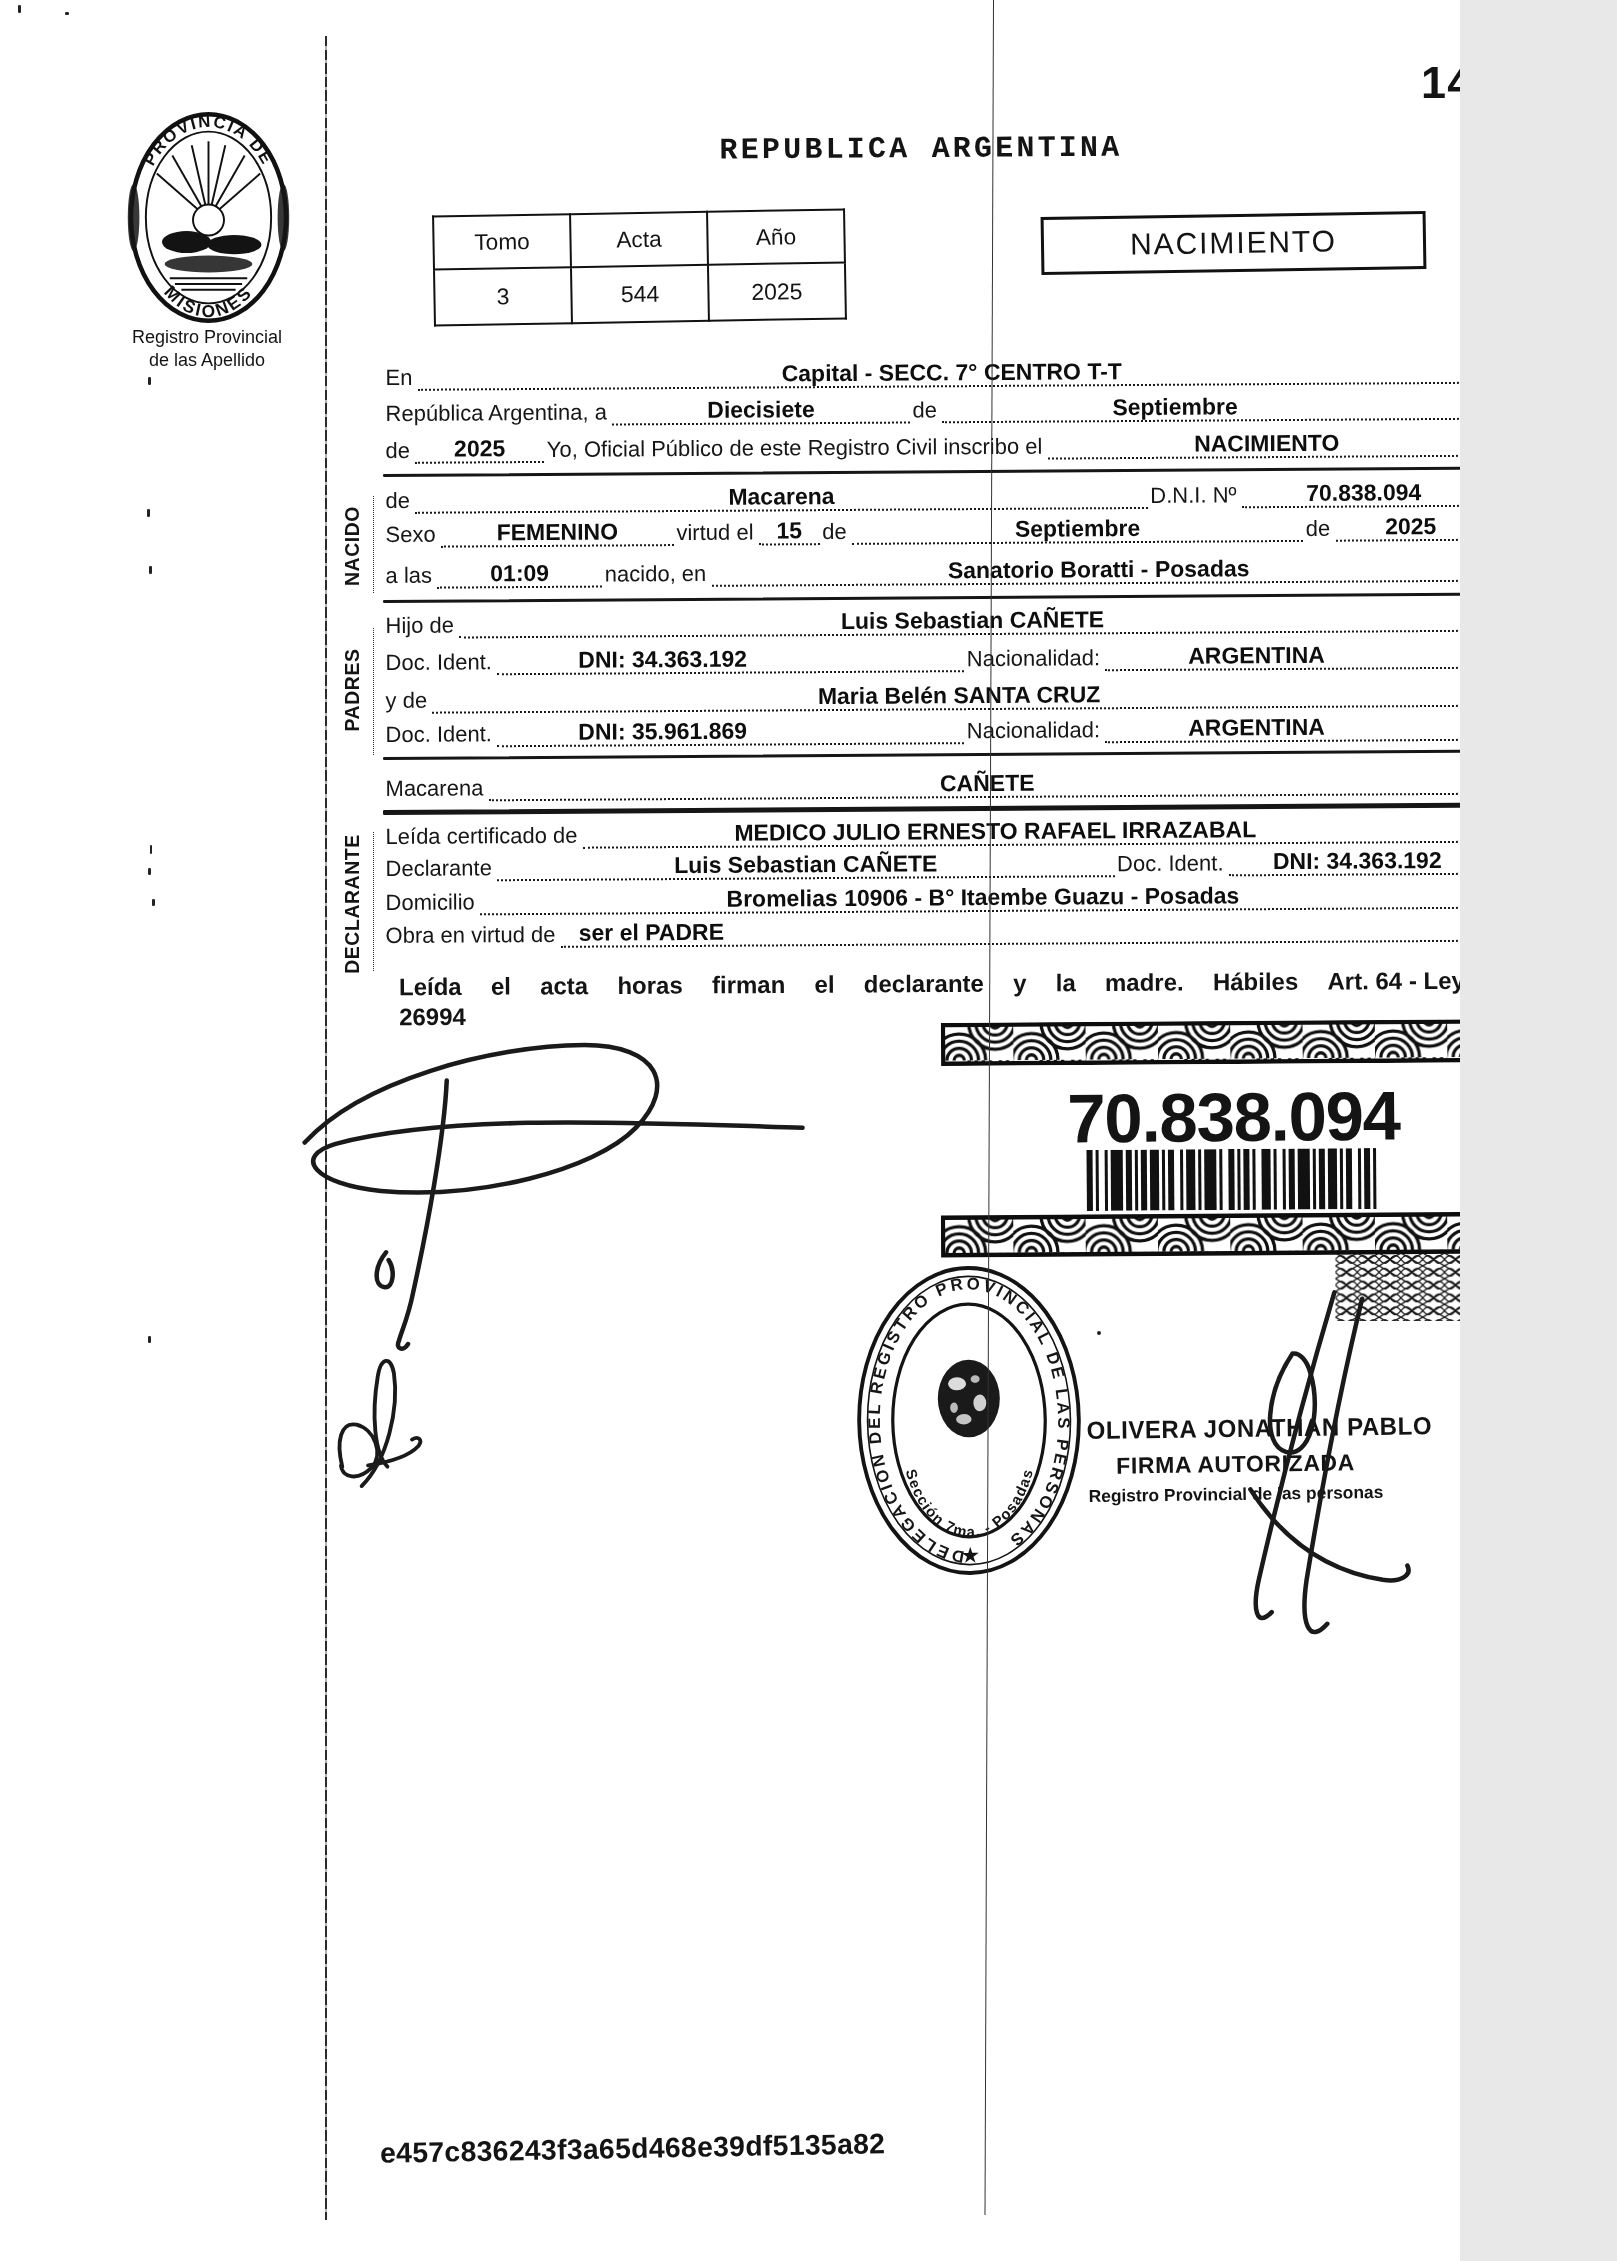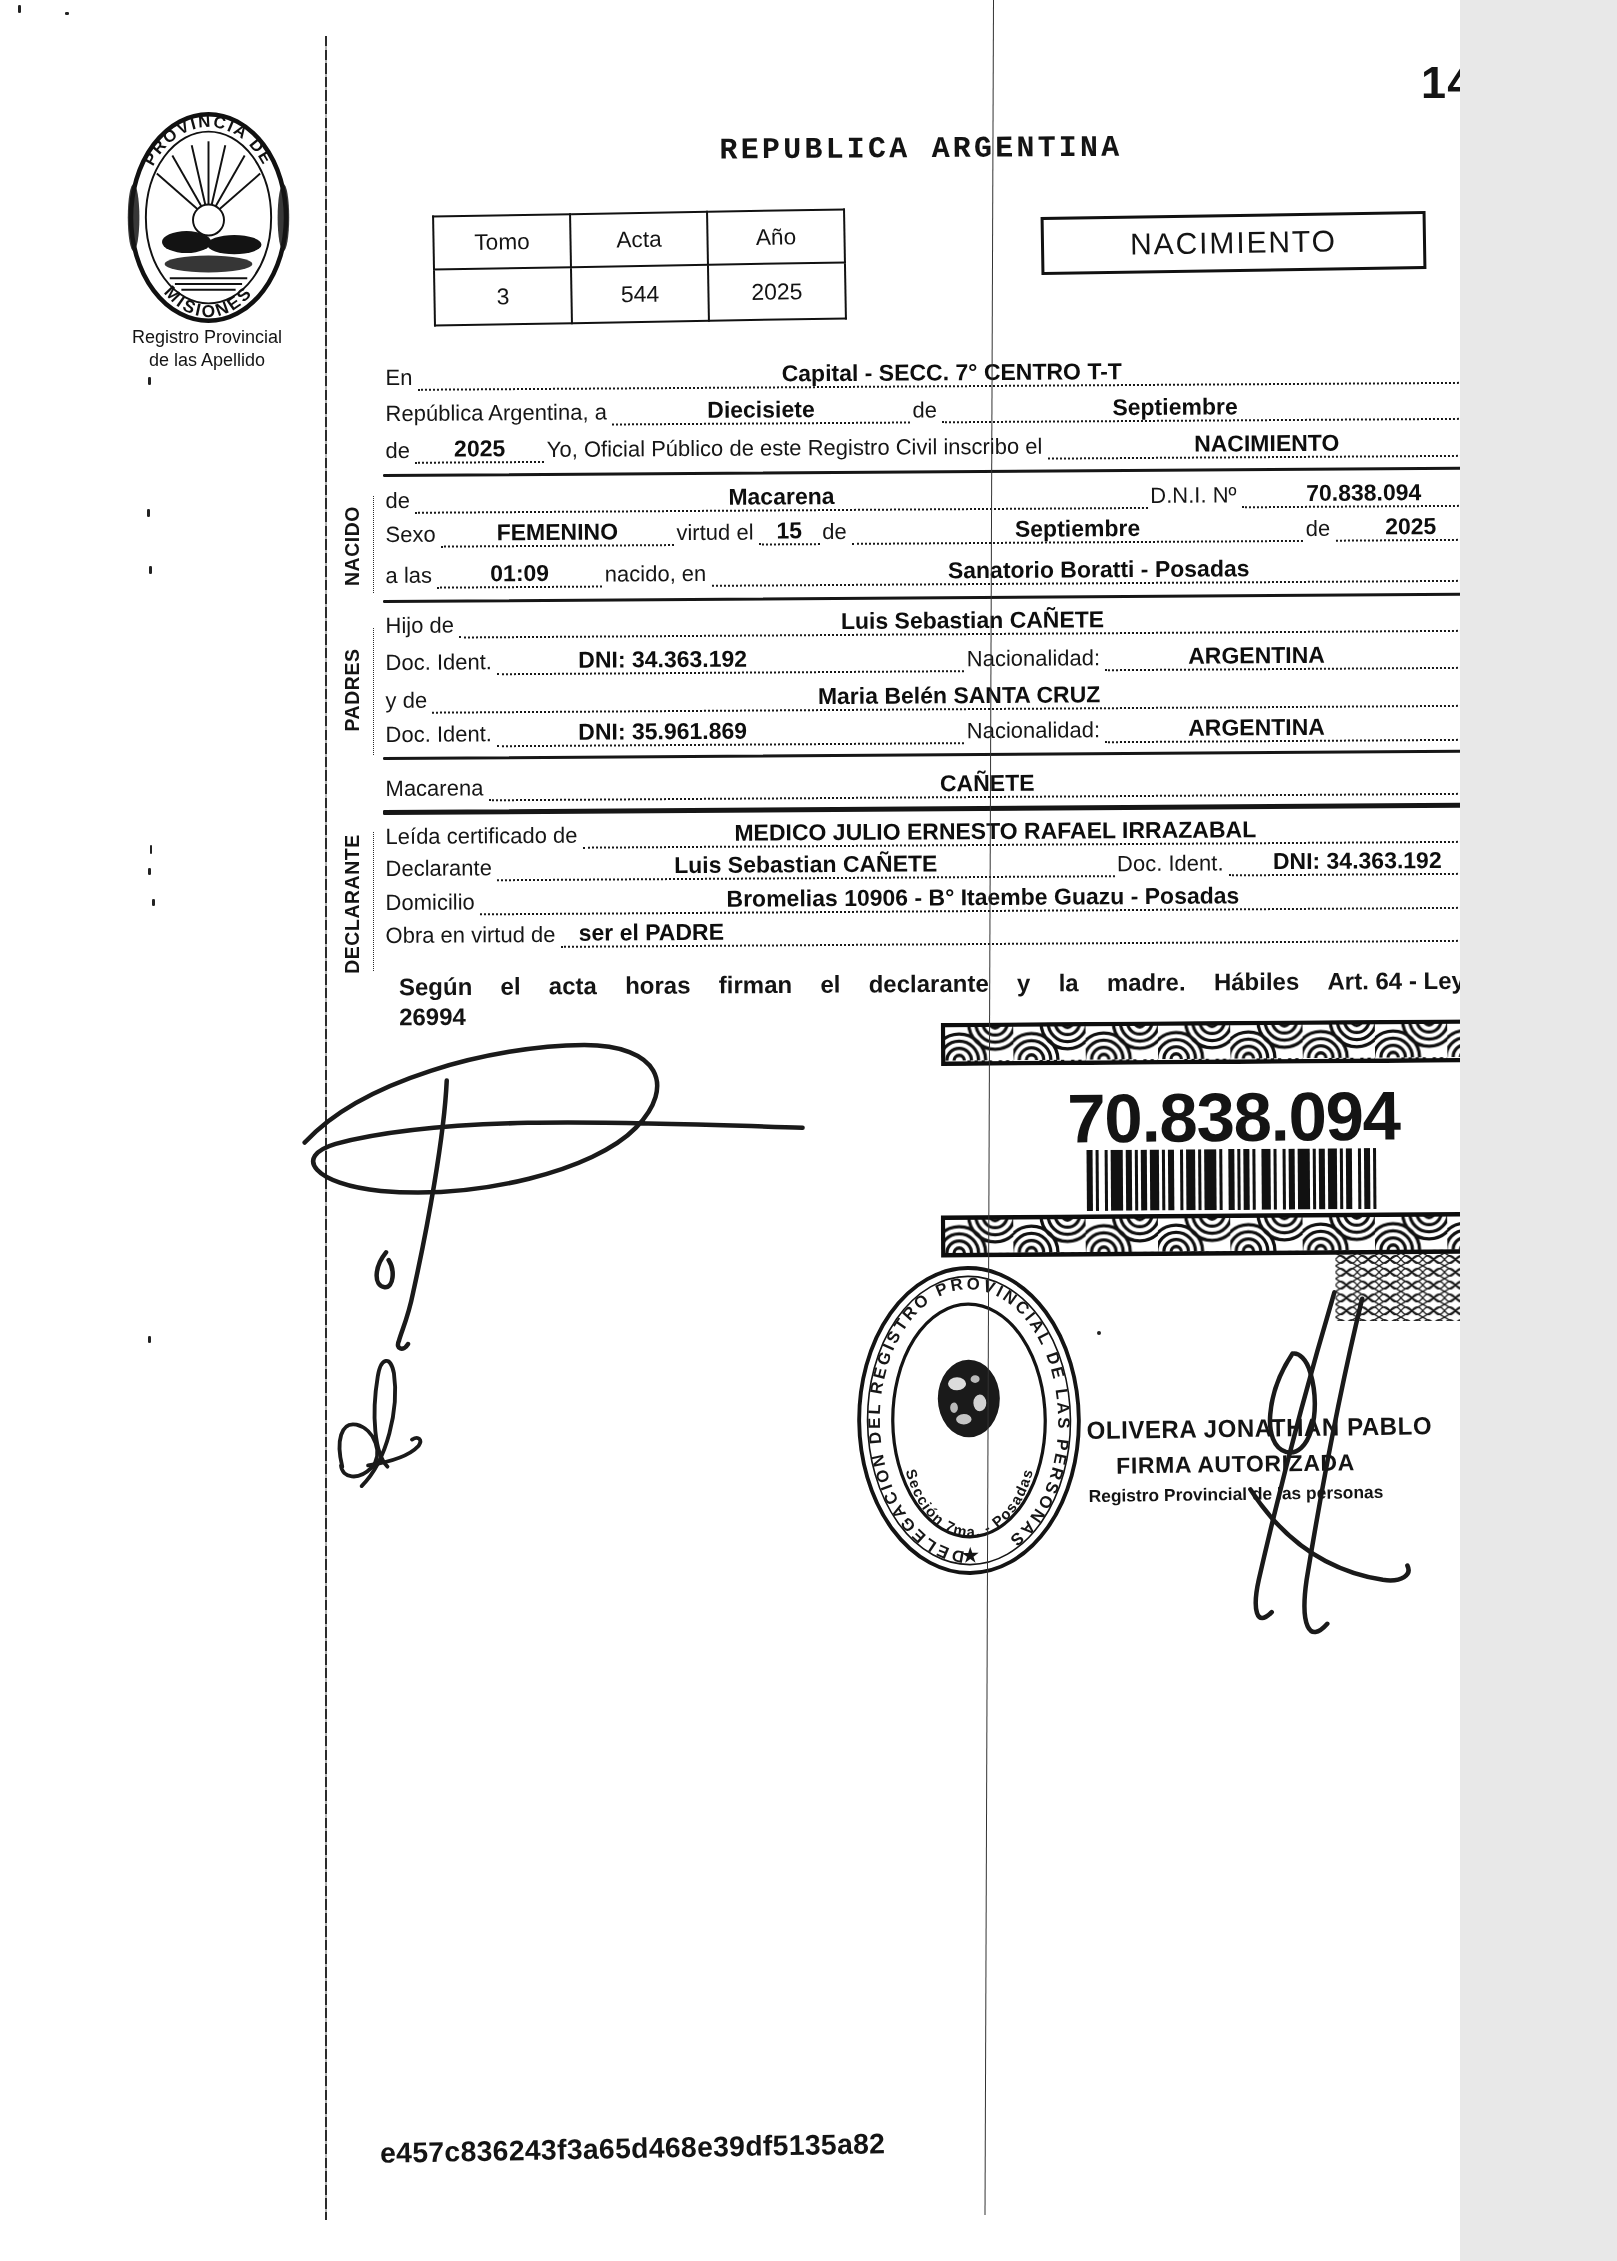--- a/index.html
+++ b/index.html
@@ -302,21 +302,21 @@
   </div>
   <div class="frow" style="top:915px">
     <span class="flbl">Obra en virtud de</span>
     <span class="ffill">
         <b class="fval left">ser el PADRE</b>
       </span>
   </div>
 
   <div class="closing">
     <div class="l1">
-      <span>Según</span>
+      <span>Leída</span>
         <span>el</span>
         <span>acta</span>
         <span>horas</span>
         <span>firman</span>
         <span>el</span>
         <span>declarante</span>
         <span>y</span>
         <span>la</span>
         <span>madre.</span>
         <span>Hábiles</span>

